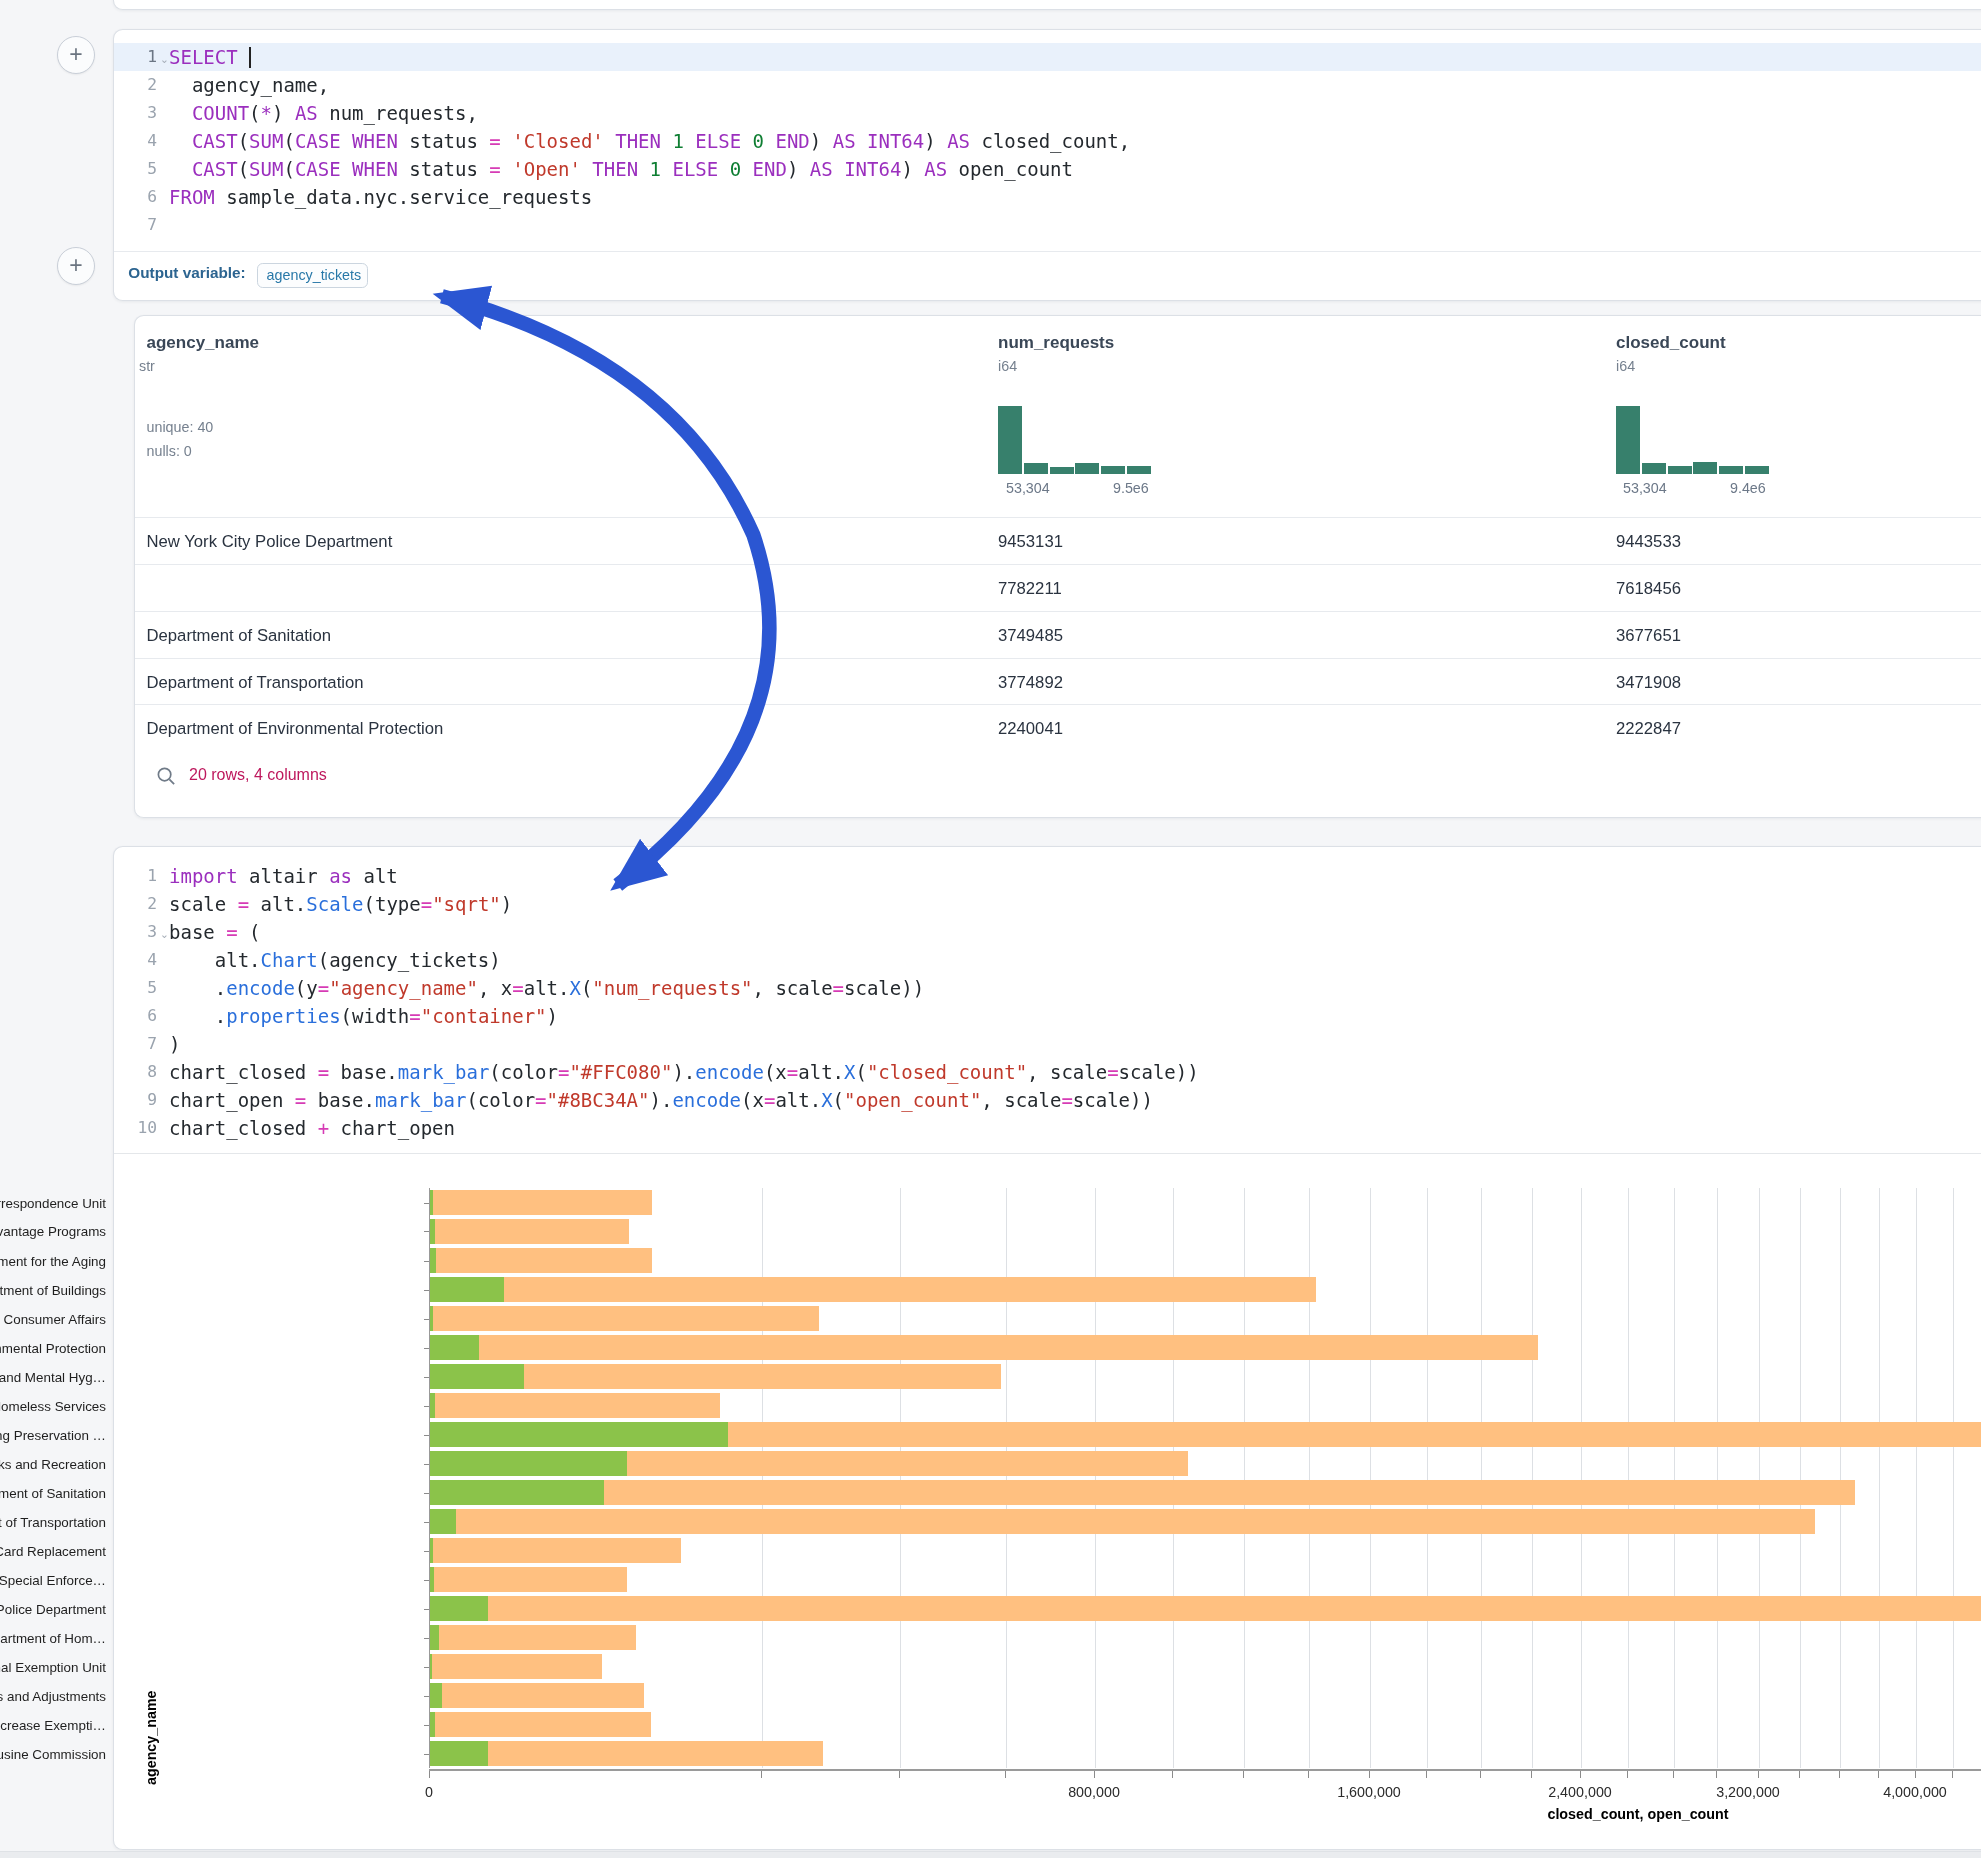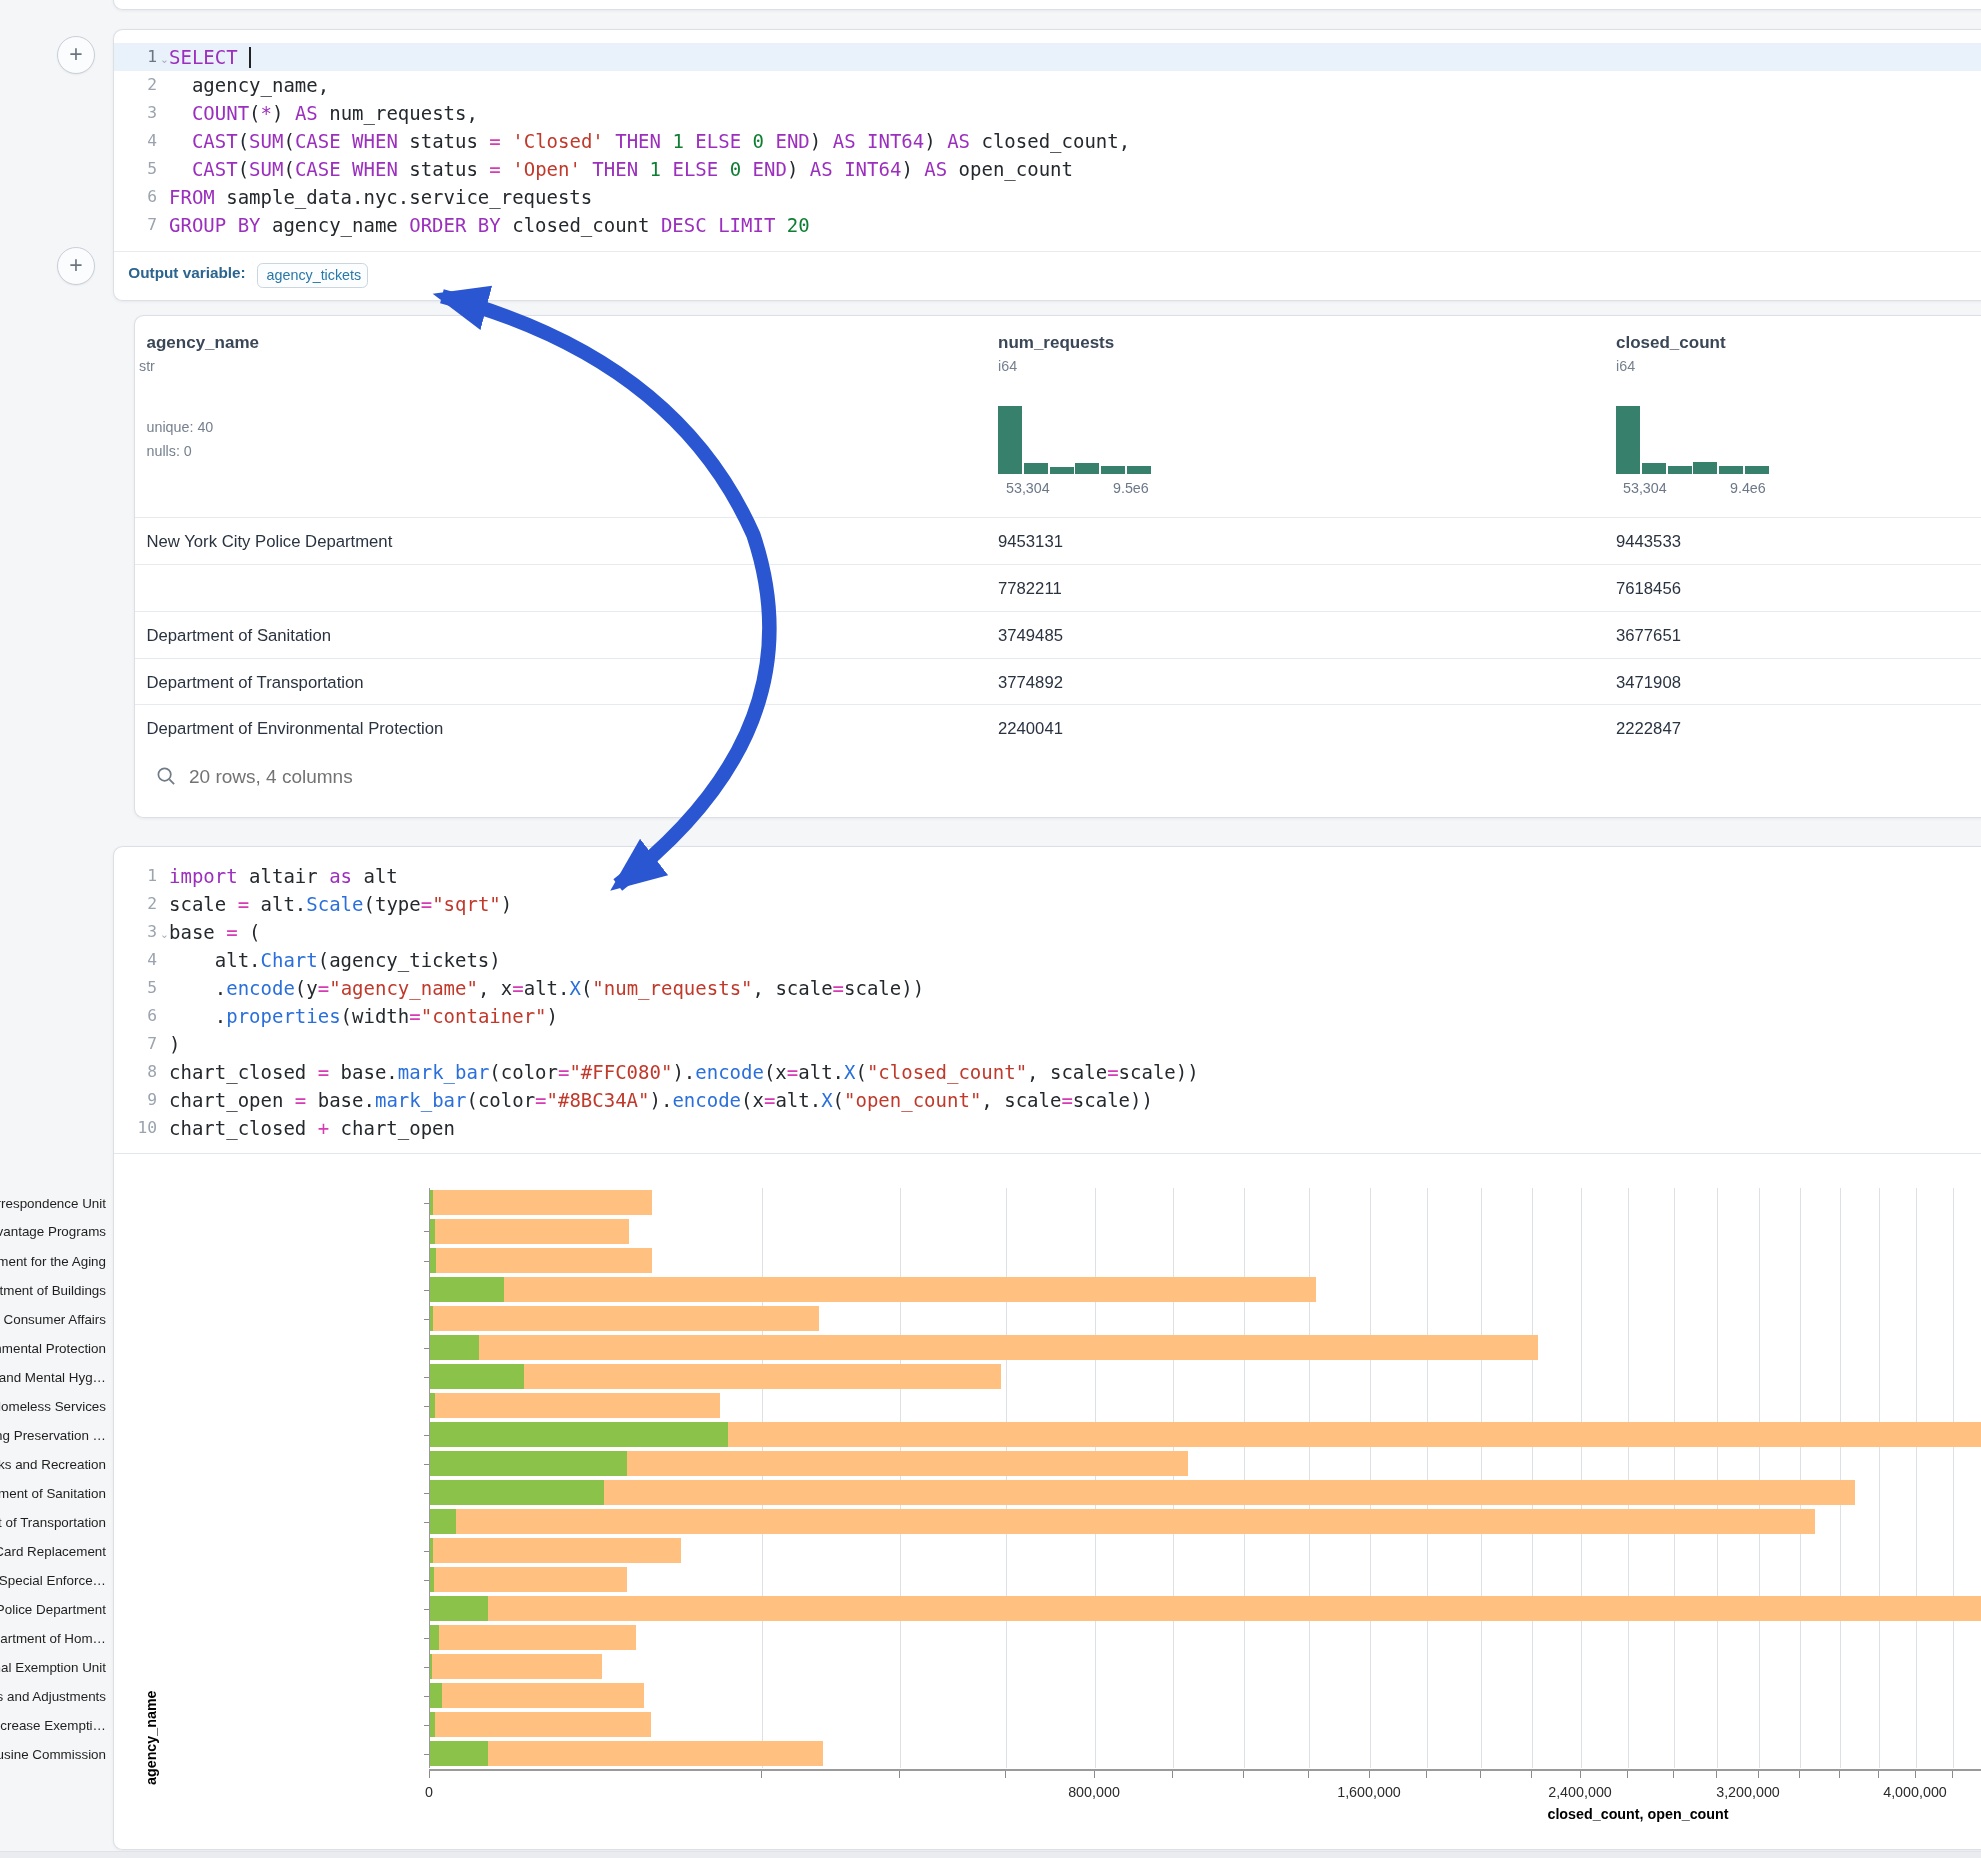--- a/index.html
+++ b/index.html
@@ -38,41 +38,41 @@
   .ylab{position:absolute;right:323px;font-size:13.4px;color:#1f1f1f;white-space:nowrap;
     text-align:right;transform:translateY(-50%);}
   .ytick{position:absolute;width:5.7px;height:1px;background:#8b8b8b;}
   .xtick{position:absolute;width:1px;height:6.7px;background:#8b8b8b;}
   .xlab{position:absolute;font-size:14.3px;color:#2b2b2b;transform:translateX(-50%);white-space:nowrap;}
   .axis-title{position:absolute;font-weight:bold;color:#000;font-size:14.3px;}
   .outvar-label{font-size:15.3px;font-weight:bold;color:#2c6490;}
   .outvar-pill{display:inline-block;height:23px;line-height:23px;padding:0 8.6px;
     border:1px solid #cbd5df;border-radius:5.7px;background:#fcfdfe;color:#2878a8;
     font-size:14.3px;max-width:92px;overflow:hidden;white-space:nowrap;}
-  .footer-text{font-size:19px;color:#737373;}
+  .footer-text{font-size:16px;color:#be185d;}
 </style>
 </head>
 <body>
 
 <div id="canvas">
 
   <div class="card" style="left:113px;top:-38px;width:1878px;height:46px;border-radius:0 0 9.6px 9.6px;"></div>
 
   <div class="plusbtn" style="left:57px;top:36px;">+</div>
   <div class="plusbtn" style="left:57px;top:247px;">+</div>
 
   <div class="card" style="left:113px;top:29px;width:1878px;height:270px;border-radius:9.6px 0 0 9.6px;">
     <div id="sql-code" style="position:absolute;left:0;top:13.4px;right:0;">
         <div class="code-row active"><span class="ln">1</span><span class="fold">⌄</span><span class="cl"><span class="tk-k">SELECT </span><span class="cursor"></span></span></div>
         <div class="code-row"><span class="ln">2</span><span class="cl"><span class="tk-p">  agency_name,</span></span></div>
         <div class="code-row"><span class="ln">3</span><span class="cl"><span class="tk-p">  </span><span class="tk-k">COUNT</span><span class="tk-p">(</span><span class="tk-k">*</span><span class="tk-p">) </span><span class="tk-k">AS</span><span class="tk-p"> num_requests,</span></span></div>
         <div class="code-row"><span class="ln">4</span><span class="cl"><span class="tk-p">  </span><span class="tk-k">CAST</span><span class="tk-p">(</span><span class="tk-k">SUM</span><span class="tk-p">(</span><span class="tk-k">CASE WHEN</span><span class="tk-p"> status </span><span class="tk-o">=</span><span class="tk-p"> </span><span class="tk-s">'Closed'</span><span class="tk-p"> </span><span class="tk-k">THEN</span><span class="tk-p"> </span><span class="tk-n">1</span><span class="tk-p"> </span><span class="tk-k">ELSE</span><span class="tk-p"> </span><span class="tk-n">0</span><span class="tk-p"> </span><span class="tk-k">END</span><span class="tk-p">) </span><span class="tk-k">AS</span><span class="tk-p"> </span><span class="tk-k">INT64</span><span class="tk-p">) </span><span class="tk-k">AS</span><span class="tk-p"> closed_count,</span></span></div>
         <div class="code-row"><span class="ln">5</span><span class="cl"><span class="tk-p">  </span><span class="tk-k">CAST</span><span class="tk-p">(</span><span class="tk-k">SUM</span><span class="tk-p">(</span><span class="tk-k">CASE WHEN</span><span class="tk-p"> status </span><span class="tk-o">=</span><span class="tk-p"> </span><span class="tk-s">'Open'</span><span class="tk-p"> </span><span class="tk-k">THEN</span><span class="tk-p"> </span><span class="tk-n">1</span><span class="tk-p"> </span><span class="tk-k">ELSE</span><span class="tk-p"> </span><span class="tk-n">0</span><span class="tk-p"> </span><span class="tk-k">END</span><span class="tk-p">) </span><span class="tk-k">AS</span><span class="tk-p"> </span><span class="tk-k">INT64</span><span class="tk-p">) </span><span class="tk-k">AS</span><span class="tk-p"> open_count</span></span></div>
         <div class="code-row"><span class="ln">6</span><span class="cl"><span class="tk-k">FROM</span><span class="tk-p"> sample_data.nyc.service_requests</span></span></div>
-        <div class="code-row"><span class="ln">7</span><span class="cl"><span class="tk-k">GROUP BY</span><span class="tk-p"> agency_name </span><span class="tk-k">ORDER BY</span><span class="tk-p"> closed_count </span><span class="tk-k">DESC</span><span class="tk-p"> </span><span class="tk-k">LIMIT</span><span class="tk-p"> </span><span class="tk-n">20</span></span></div>
+        <div class="code-row"><span class="ln">7</span></div>
       </div>
     <div style="position:absolute;left:0;bottom:0;right:0;height:48px;border-top:1px solid #e7eaee;">
       <span class="outvar-label" style="position:absolute;left:14.3px;top:12.4px;">Output variable:</span>
       <span class="outvar-pill" style="position:absolute;left:143px;top:10.5px;">agency_tickets</span>
     </div>
   </div>
 
   <div class="card" style="left:134px;top:315px;width:1848px;height:501px;border-radius:9.6px 0 0 9.6px;">
     <div id="tbl-header" style="position:absolute;left:0;top:0;right:0;height:201px;">
         <div class="colname" style="left: 11.5px; top: 17px;">agency_name</div>

